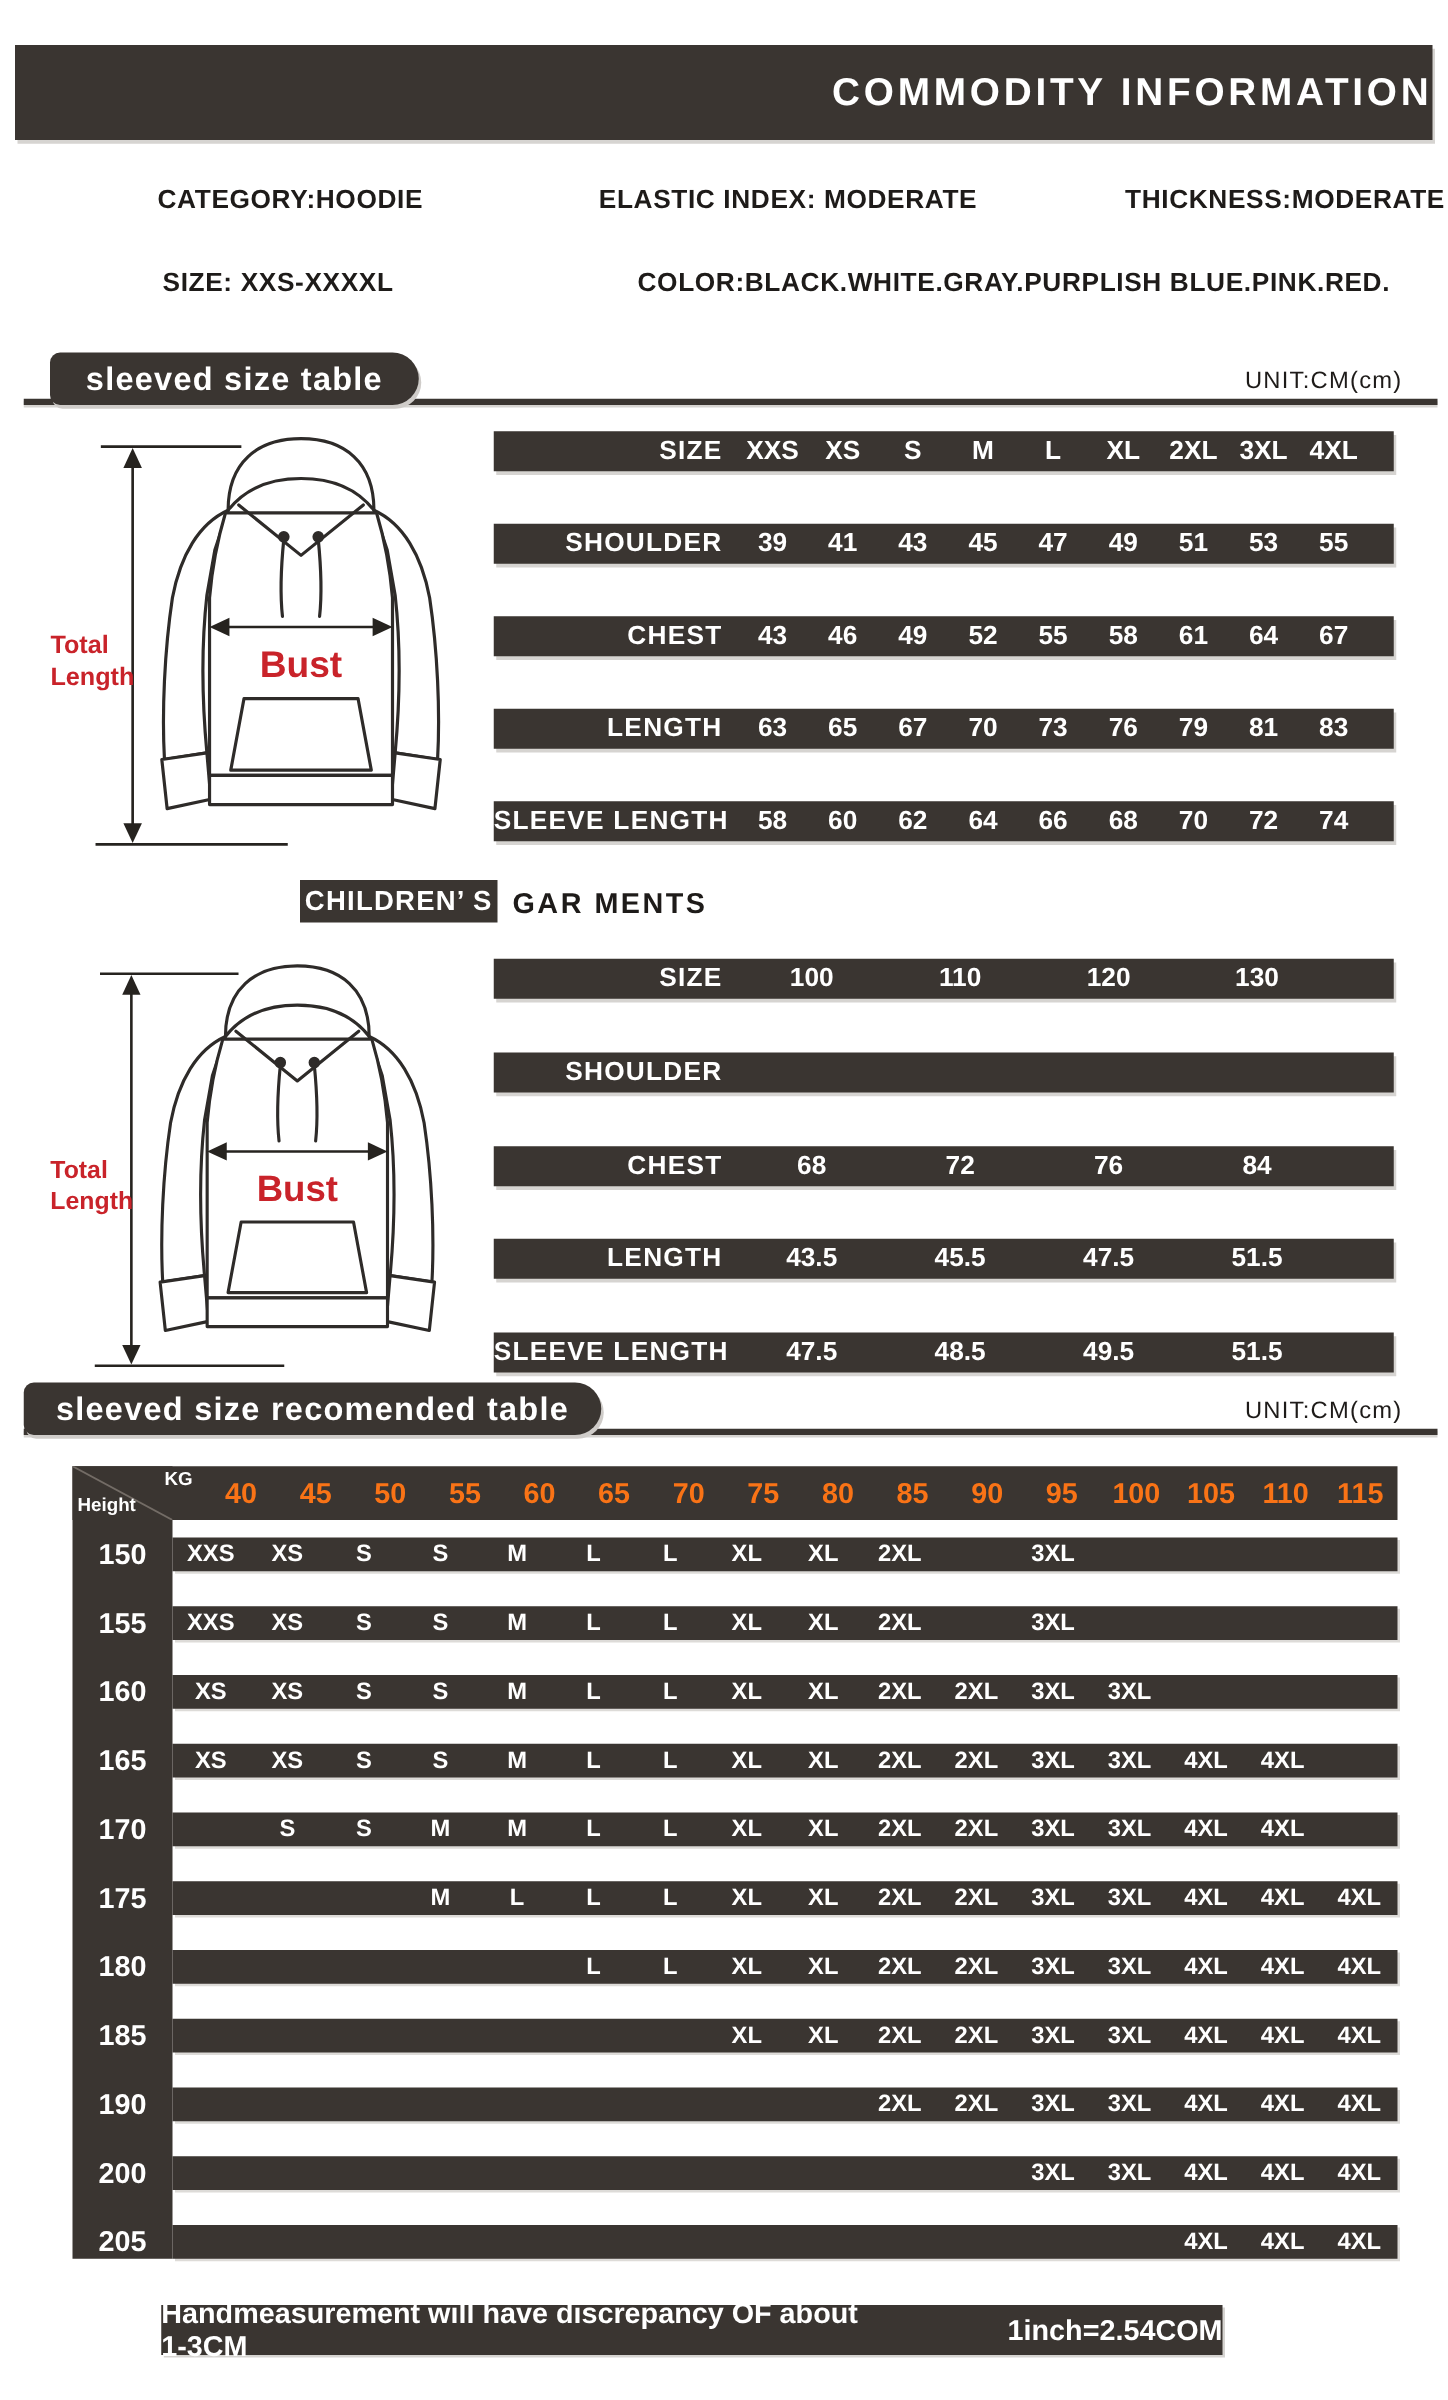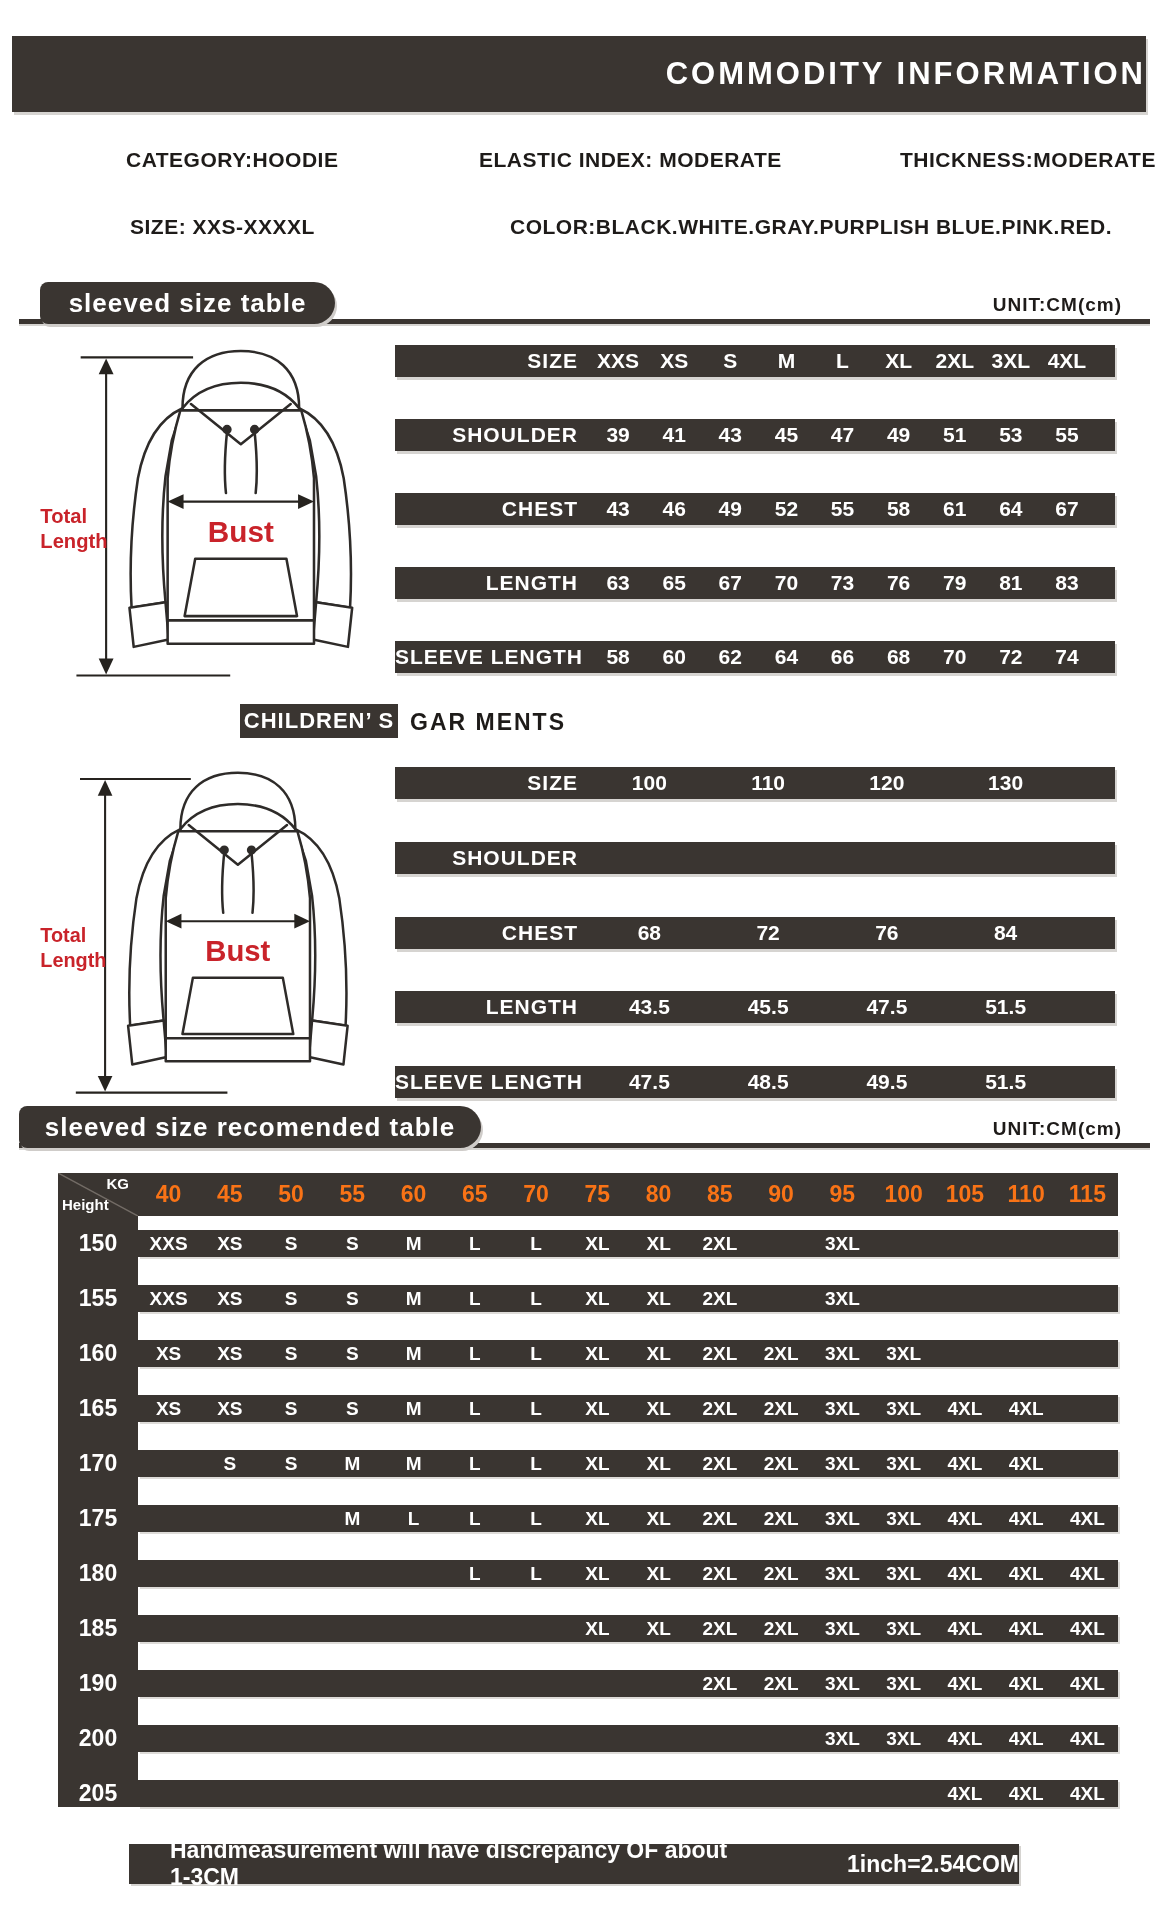--- a/index.html
+++ b/index.html
@@ -20,21 +20,21 @@
   .info-item { position:absolute; font-size:21px; font-weight:bold; letter-spacing:.5px; white-space:nowrap; }
 
   
   .tab {
     position:absolute; background:#3a3531; color:#fff; font-weight:bold; font-size:26px;
     display:flex; align-items:center; justify-content:center;
     border-radius:10px 26px 26px 10px; box-shadow:2px 3px 0 #cfccc9; letter-spacing:1px;
     z-index:2;
   }
   .rule { position:absolute; height:5px; background:#3a3531; box-shadow:0 2px 0 #d6d4d1; z-index:1; }
-  .unit { position:absolute; font-size:19px; font-weight:bold; letter-spacing:1px; }
+  .unit { position:absolute; font-size:19px; font-weight:normal; letter-spacing:1px; }
 
   
   .bar {
     position:absolute; left:395px; width:720px; height:32px; background:#3a3531;
     display:flex; align-items:center; box-shadow:2px 3px 0 #d6d4d1;
   }
   .bar .lbl {
     width:183px; padding-right:12px; text-align:right; color:#fff;
     font-weight:bold; font-size:21px; letter-spacing:1px; white-space:nowrap;
   }
@@ -48,37 +48,37 @@
     position:absolute; left:240px; top:704px; width:158px; height:34px; background:#3a3531;
     color:#fff; font-weight:bold; font-size:22px; display:flex; align-items:center; justify-content:center;
     letter-spacing:1px;
   }
   .child-suffix { position:absolute; left:410px; top:709px; font-size:23px; font-weight:bold; letter-spacing:2px; }
 
   
   .rec { position:absolute; left:58px; top:1173px; width:1060px; height:634px; }
   .rec-strip { position:absolute; left:0; top:0; width:80px; height:634px; background:#3a3531; }
   .rec-header { position:relative; display:flex; width:1060px; height:43px; background:#3a3531; }
-  .rec-corner { position:relative; width:80px; height:43px; }
+  .rec-corner { position:relative; width:80px; height:43px;padding-left:25px; }
   .rec-corner svg { position:absolute; left:0; top:0; width:80px; height:43px; }
   .rec-corner .kg { position:absolute; top:2px; right:9px; color:#fff; font-weight:bold; font-size:15px; }
   .rec-corner .hgt { position:absolute; bottom:3px; left:4px; color:#fff; font-weight:bold; font-size:15px; }
   .rec-weights { flex:1; display:flex; align-items:center; }
   .rec-weights .w { flex:1; text-align:center; color:#f97316; font-weight:bold; font-size:23px; }
   .rec-row { position:relative; display:flex; width:1060px; height:27px; margin-top:28px;align-items:center; }
   .rec-rows .rec-row:first-of-type { margin-top:14px; }
   .rec-hlabel { width:80px; color:#fff; font-weight:bold; font-size:23px; text-align:center; line-height:27px; }
   .rec-bar { flex:1; background:#3a3531; display:flex; box-shadow:2px 2px 0 #dddbd8; }
   .rec-cell { flex:1; color:#fff; font-weight:bold; font-size:19px; text-align:center; line-height:27px; }
 
   
   .footer-bar {
     position:absolute; left:129px; top:1844px; width:849px; height:40px; background:#3a3531;
     display:flex; align-items:center; justify-content:center; gap:100px;
-    color:#fff; font-weight:bold; font-size:23px; box-shadow:2px 2px 0 #d6d4d1;padding-left:41px;
+    color:#fff; font-weight:bold; font-size:23px; box-shadow:2px 2px 0 #d6d4d1;
   }
   .watermark { position:absolute; left:0; top:1886px; width:1158px; text-align:center;
     color:#c0bfbd; font-size:25px; letter-spacing:1px;margin-top:36px; }
 
   .fig { position:absolute; }
 </style>
 </head>
 <body>
 
 <div class="page">

